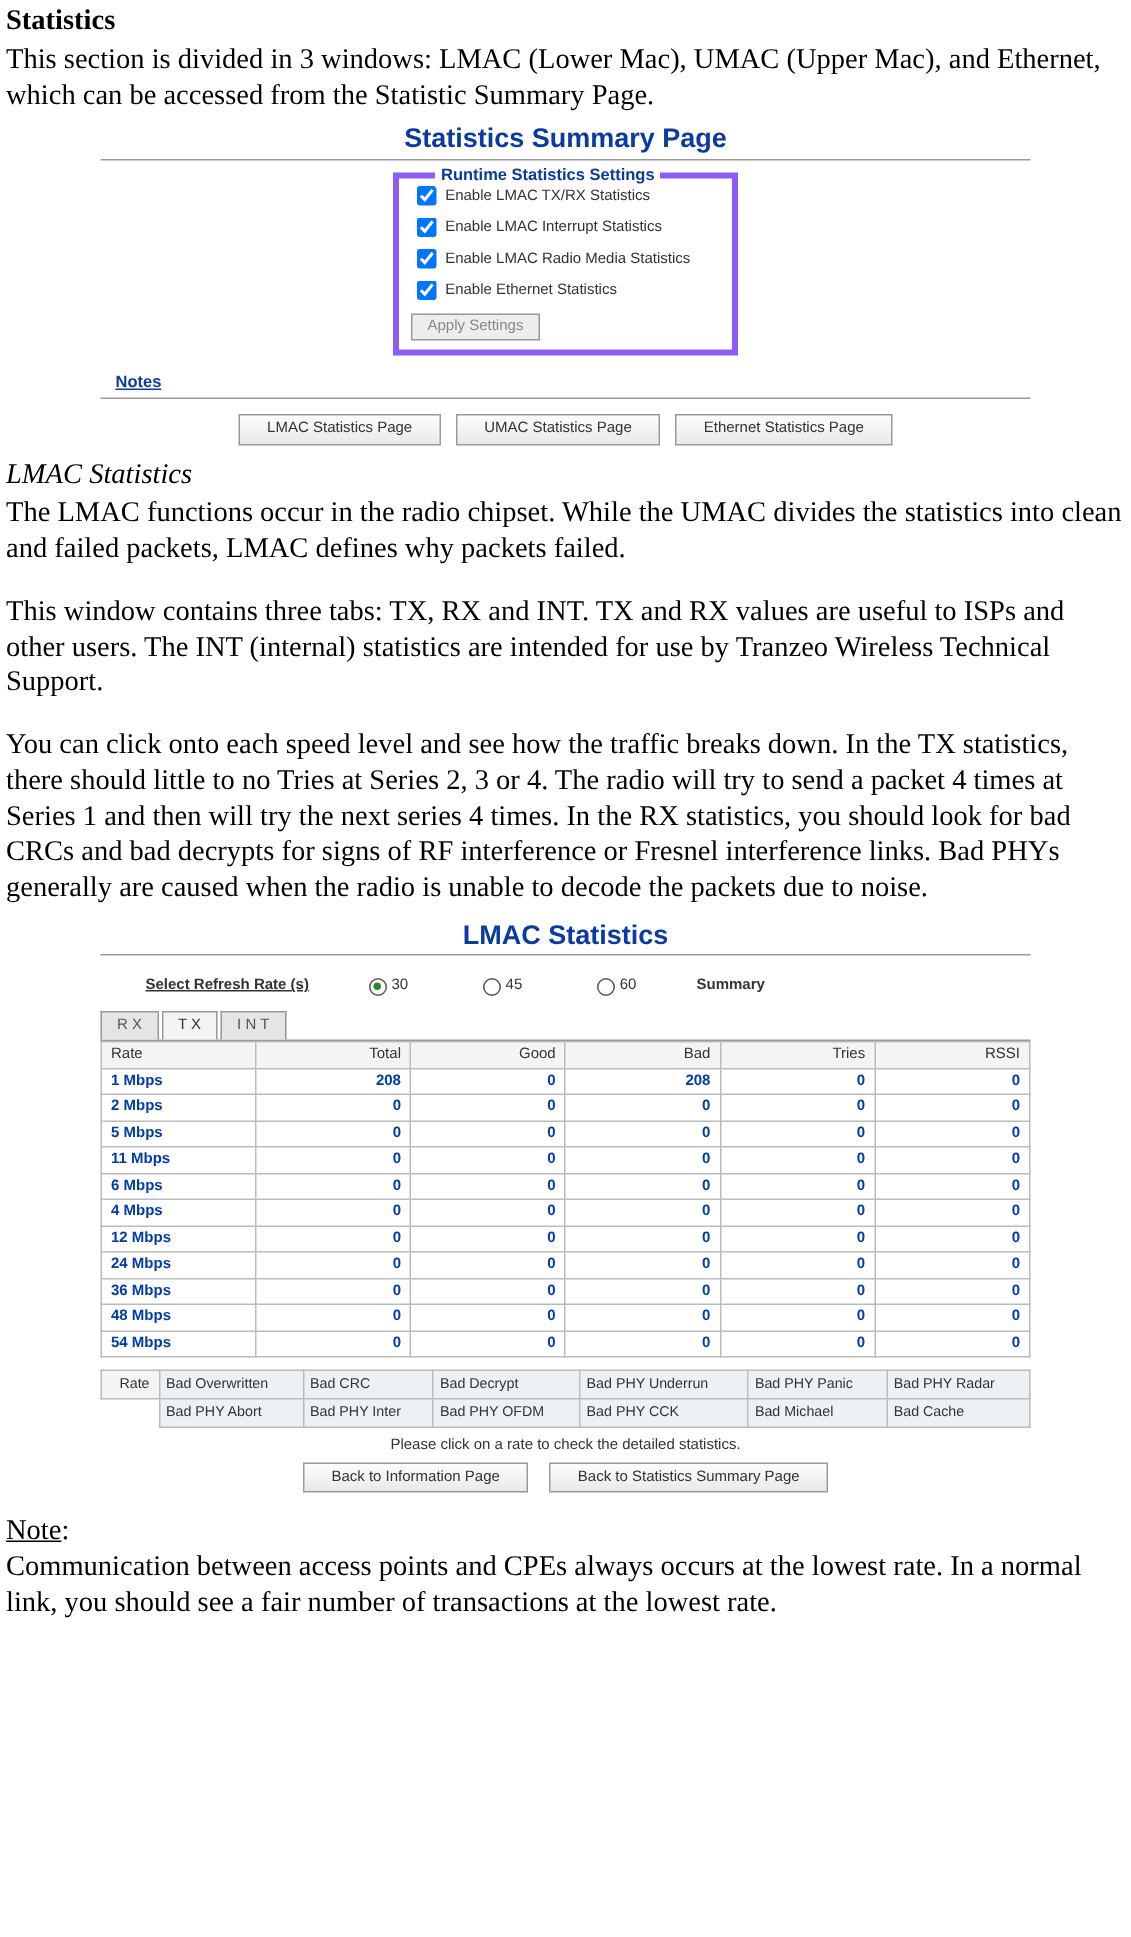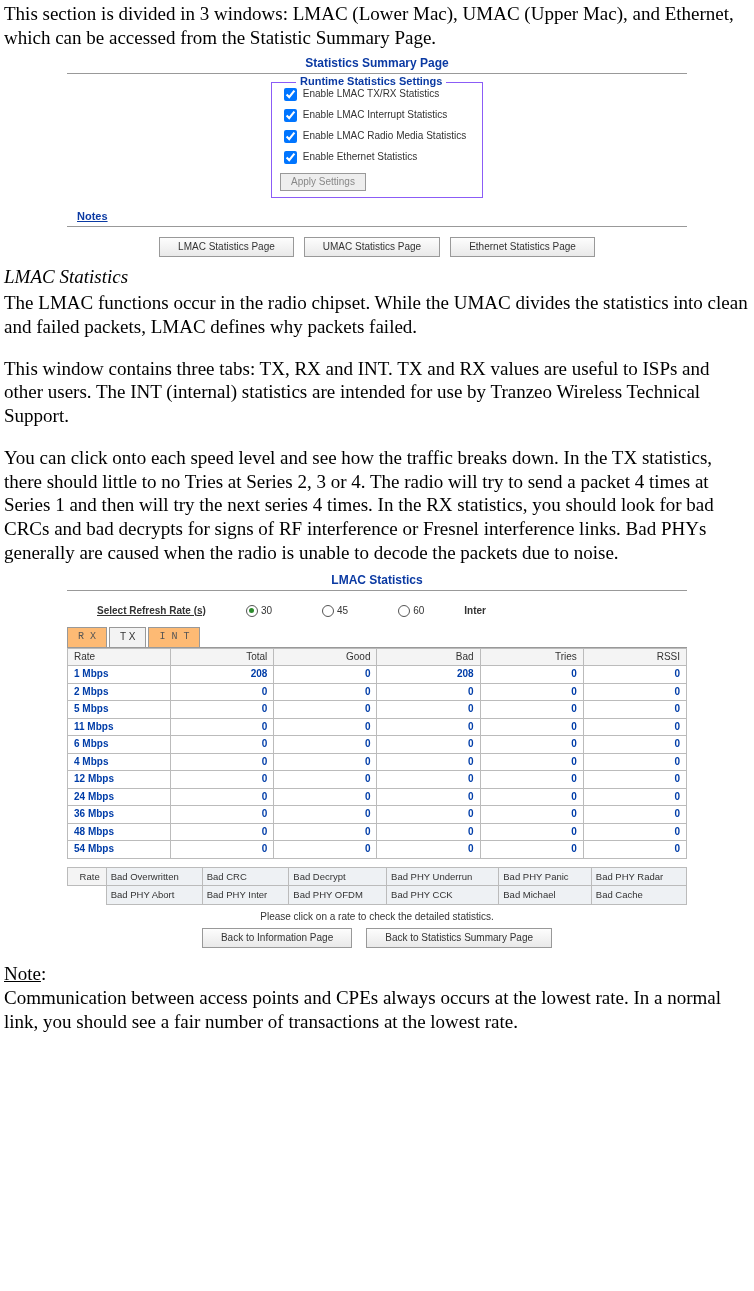--- a/index.html
+++ b/index.html
@@ -19,31 +19,31 @@
   .ui-box {
     margin: 6px auto 8px auto;
     width: 620px;
     font-family: Arial, sans-serif;
     font-size: 11px;
     color: #333;
   }
   .ui-title {
     color: #0b3aa3;
     font-weight: bold;
-    font-size: 12px;
+    font-size: 18px;
     text-align: center;
     margin-bottom: 2px;
   }
   .ui-hr { border-top: 1px solid #999; margin: 2px 0 8px 0; }
 
   .settings-box {
-    border: 1px solid #8b5cf6;
+    border: 4px solid #8b5cf6;
     width: 210px;
     margin: 0 auto;
-    padding: 0 0 6px 0;
+    padding: 0 12px 6px 0;
     position: relative;
   }
   .settings-title {
     color: #0b3aa3;
     font-weight: bold;
     font-size: 11px;
     position: absolute;
     top: -8px;
     left: 24px;
     background: #fff;
@@ -87,21 +87,21 @@
   }
   .refresh-row { display:flex; align-items:center; gap: 40px; padding: 6px 4px 10px 30px; font-weight:bold; }
   .refresh-row .lbl { text-align:center; font-size:10px;text-decoration:underline; }
   .radio-group { display:flex; gap: 50px; font-weight: normal; align-items: center; text-align: right;}
   .radio-item { display:flex; align-items:center; gap:3px; }
   .radio-dot { width:10px; height:10px; border:1px solid #555; border-radius:50%; display:inline-flex; align-items:center; justify-content:center;}
   .radio-dot.sel::after { content:""; width:5px; height:5px; background:#2c8a2c; border-radius:50%;}
 
   .tabs { display:flex; border-bottom:1px solid #999; }
   .tab { padding:3px 10px; border:1px solid #999; border-bottom:none; margin-right:2px; background:#f3f3f3; font-size:10px;}
-  .tab.inactive { background:#fdba74; color:#555;font-family:Liberation Mono, monospace; }
+  .tab.inactive { background:#e5e5e5; color:#555; }
 
   .data-table { width:100%; border-collapse: collapse; font-size:10px; table-layout: fixed;}
   .data-table th, .data-table td {
     border: 1px solid #bbb;
     padding: 2px 6px;
     text-align: right;
     background: #fff;
   }
   .data-table th { background:#f4f4f4; font-weight:normal; }
   .data-table td.rate a, .data-table td.rate { color:#003da8; font-weight:bold; text-align:left; }
@@ -117,20 +117,21 @@
 
   .click-note { text-align:center; font-size:10px; margin-top:6px; }
   .lmac-btn-row { display:flex; justify-content:center; gap:14px; margin-top:4px; }
 
   .note-line { text-decoration: underline; }
 </style>
 </head>
 <body>
 
 <div class="content">
+  <div class="heading1">Statistics</div>
   <div class="para tight">This section is divided in 3 windows: LMAC (Lower Mac), UMAC (Upper Mac), and Ethernet, which can be accessed from the Statistic Summary Page.</div>
 
   <div class="ui-box">
     <div class="ui-title">Statistics Summary Page</div>
     <div class="ui-hr"></div>
 
     <div class="settings-box">
       <span class="settings-title">Runtime Statistics Settings</span>
       <div class="settings-row"><input type="checkbox" checked="" style=""> <span>Enable LMAC TX/RX Statistics</span></div>
       <div class="settings-row"><input type="checkbox" checked="" style=""> <span>Enable LMAC Interrupt Statistics</span></div>
@@ -167,21 +168,21 @@
           </span>
         <span class="radio-item">
             <span class="radio-dot"></span>
             <span>45</span>
           </span>
         <span class="radio-item">
             <span class="radio-dot"></span>
             <span>60</span>
           </span>
       </span>
-      <span>Inter</span>
+      <span>Summary</span>
     </div>
 
     <div class="tabs">
       <span class="tab inactive">R X</span>
       <span class="tab">T X</span>
       <span class="tab inactive">I N T</span>
     </div>
 
     <table class="data-table">
       <thead>

